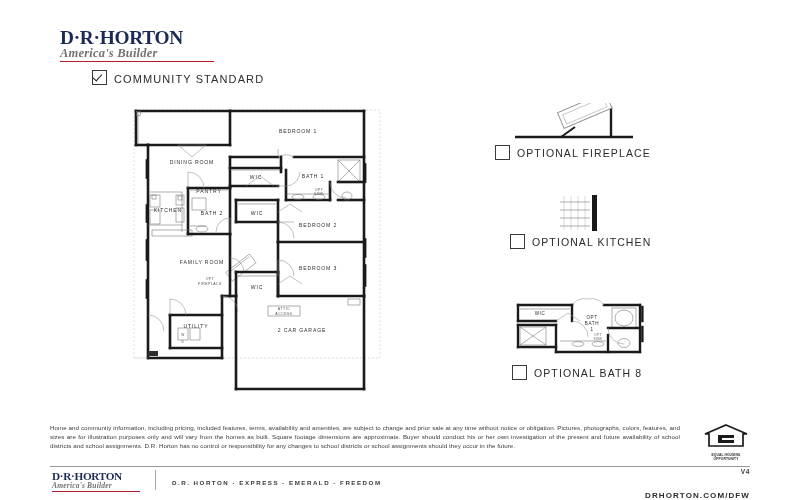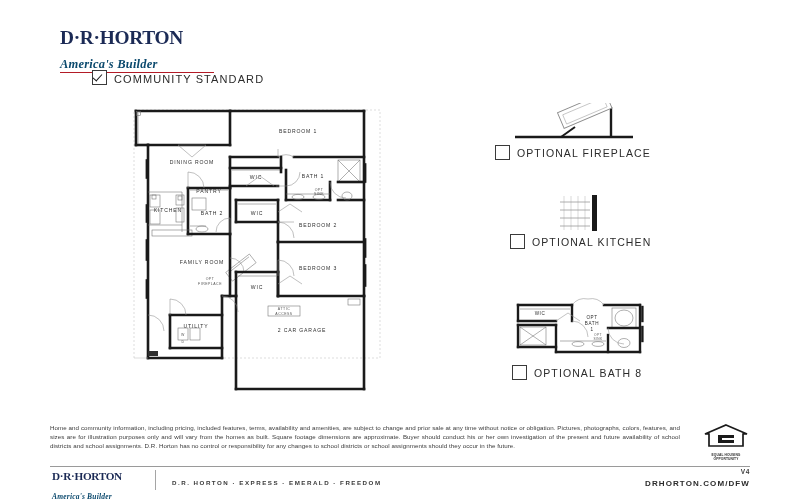--- a/index.html
+++ b/index.html
@@ -12,22 +12,22 @@
   
   .logo-block{position:absolute;left:60px;top:28px;width:160px;}
   .logo-main{
     font-family:"Liberation Serif",serif;
     font-weight:bold;font-size:19px;letter-spacing:-0.3px;
     color:#1b2a55;line-height:1;white-space:nowrap;
     transform:scaleX(1.02);transform-origin:left center;
   }
   .logo-tag{
     font-family:"Liberation Serif",serif;font-style:italic;font-weight:bold;
-    font-size:12.5px;color:#0c4a6e;letter-spacing:0.2px;
-    margin-top:11px;line-height:1;white-space:nowrap;
+    font-size:12.5px;color:#737373;letter-spacing:0.2px;
+    margin-top:0;line-height:1;white-space:nowrap;
   }
   .logo-rule{height:1px;background:#b31b27;width:154px;margin-top:1px;}
 
   
   .cs-row{position:absolute;left:92px;top:70px;display:flex;align-items:flex-end;gap:7px;}
   .chk{
     width:13px;height:13px;border:1.3px solid #3a3a3a;background:#fff;
     position:relative;flex:none;
   }
   .chk.checked::after{
@@ -71,21 +71,21 @@
   .foot-logo .logo-main{font-size:11px;}
   .foot-logo .logo-tag{font-size:7.5px;}
   .foot-logo .logo-rule{width:88px;}
   .foot-div{position:absolute;left:155px;top:470px;width:1px;height:20px;background:#a5a5a5;}
   .foot-brands{
     position:absolute;left:172px;top:479px;font-size:6.2px;letter-spacing:1.5px;
     color:#3a3a3a;font-weight:bold;white-space:nowrap;
   }
   .foot-v{position:absolute;right:50px;top:468px;text-align:right;}
   .foot-ver{font-size:6.5px;letter-spacing:0.6px;color:#3a3a3a;font-weight:bold;}
-  .foot-url{font-size:8px;letter-spacing:1.1px;color:#2b2b2b;font-weight:bold;margin-top:4px;}
+  .foot-url{font-size:8px;letter-spacing:1.1px;color:#2b2b2b;font-weight:bold;margin-top:16px;}
 </style>
 </head>
 <body>
 
 <div class="page">
 
   <div class="logo-block">
     <div class="logo-main">D·R·HORTON</div>
     <div class="logo-tag">America's Builder</div>
     <div class="logo-rule"></div>

